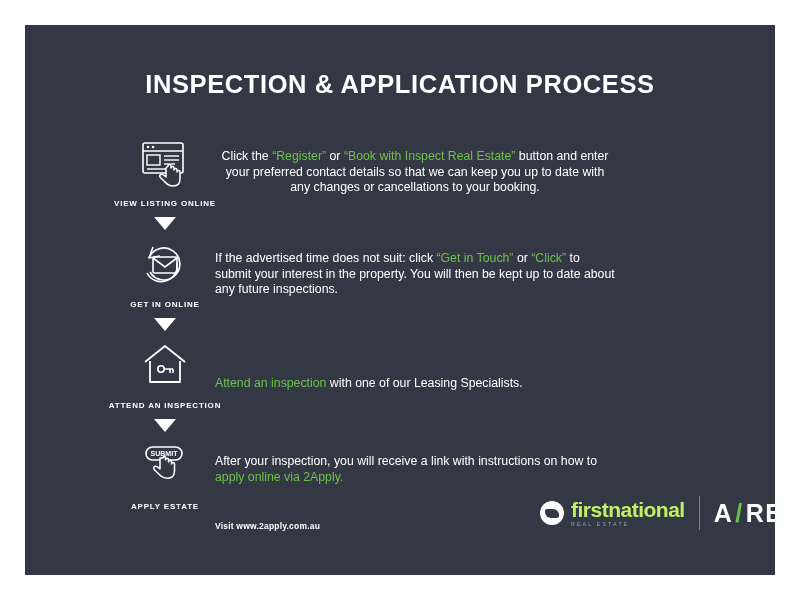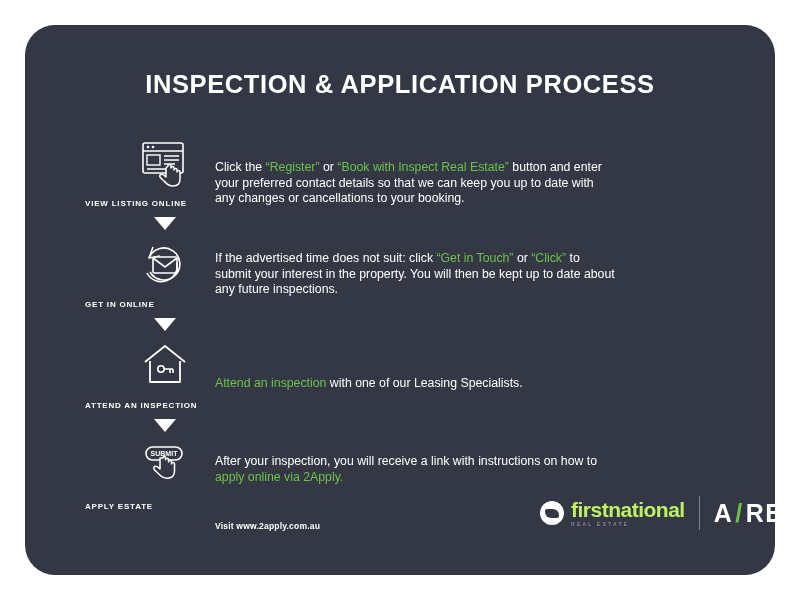--- a/index.html
+++ b/index.html
@@ -14,21 +14,20 @@
     font-family: "Liberation Sans", sans-serif;
   }
   .slide {
     position: absolute;
     left: 25px;
     top: 25px;
     width: 750px;
     height: 550px;
     background: #343844;
     overflow: hidden;
-    border-radius: 30px;
   }
   .title {
     position: absolute;
     left: 0;
     top: 45px;
     width: 750px;
     text-align: center;
     color: #ffffff;
     font-size: 25.5px;
     font-weight: bold;
@@ -38,21 +37,21 @@
   
   .steps {
     position: absolute;
     left: 60px;
     top: 110px;
     width: 160px;
   }
   .step {
     position: relative;
     width: 160px;
-    text-align: left;
+    text-align: center;
   }
   .icon-box {
     height: 58px;
     display: flex;
     align-items: center;
     justify-content: center;
   }
   .icon-box svg {
     display: block;
   }
@@ -82,21 +81,21 @@
   
   .para {
     position: absolute;
     left: 190px;
     width: 400px;
     color: #ffffff;
     font-size: 12.3px;
     line-height: 15.5px;
   }
   .green { color: #6cc24a; }
-  .p1 { top: 135px; }
+  .p1 { top: 124px; text-align: center; }
   .p2 { top: 226px; }
   .p3 { top: 351px; }
   .p4 { top: 429px; }
   .visit {
     position: absolute;
     left: 190px;
     top: 496px;
     color: #ffffff;
     font-size: 8.5px;
     font-weight: bold;

